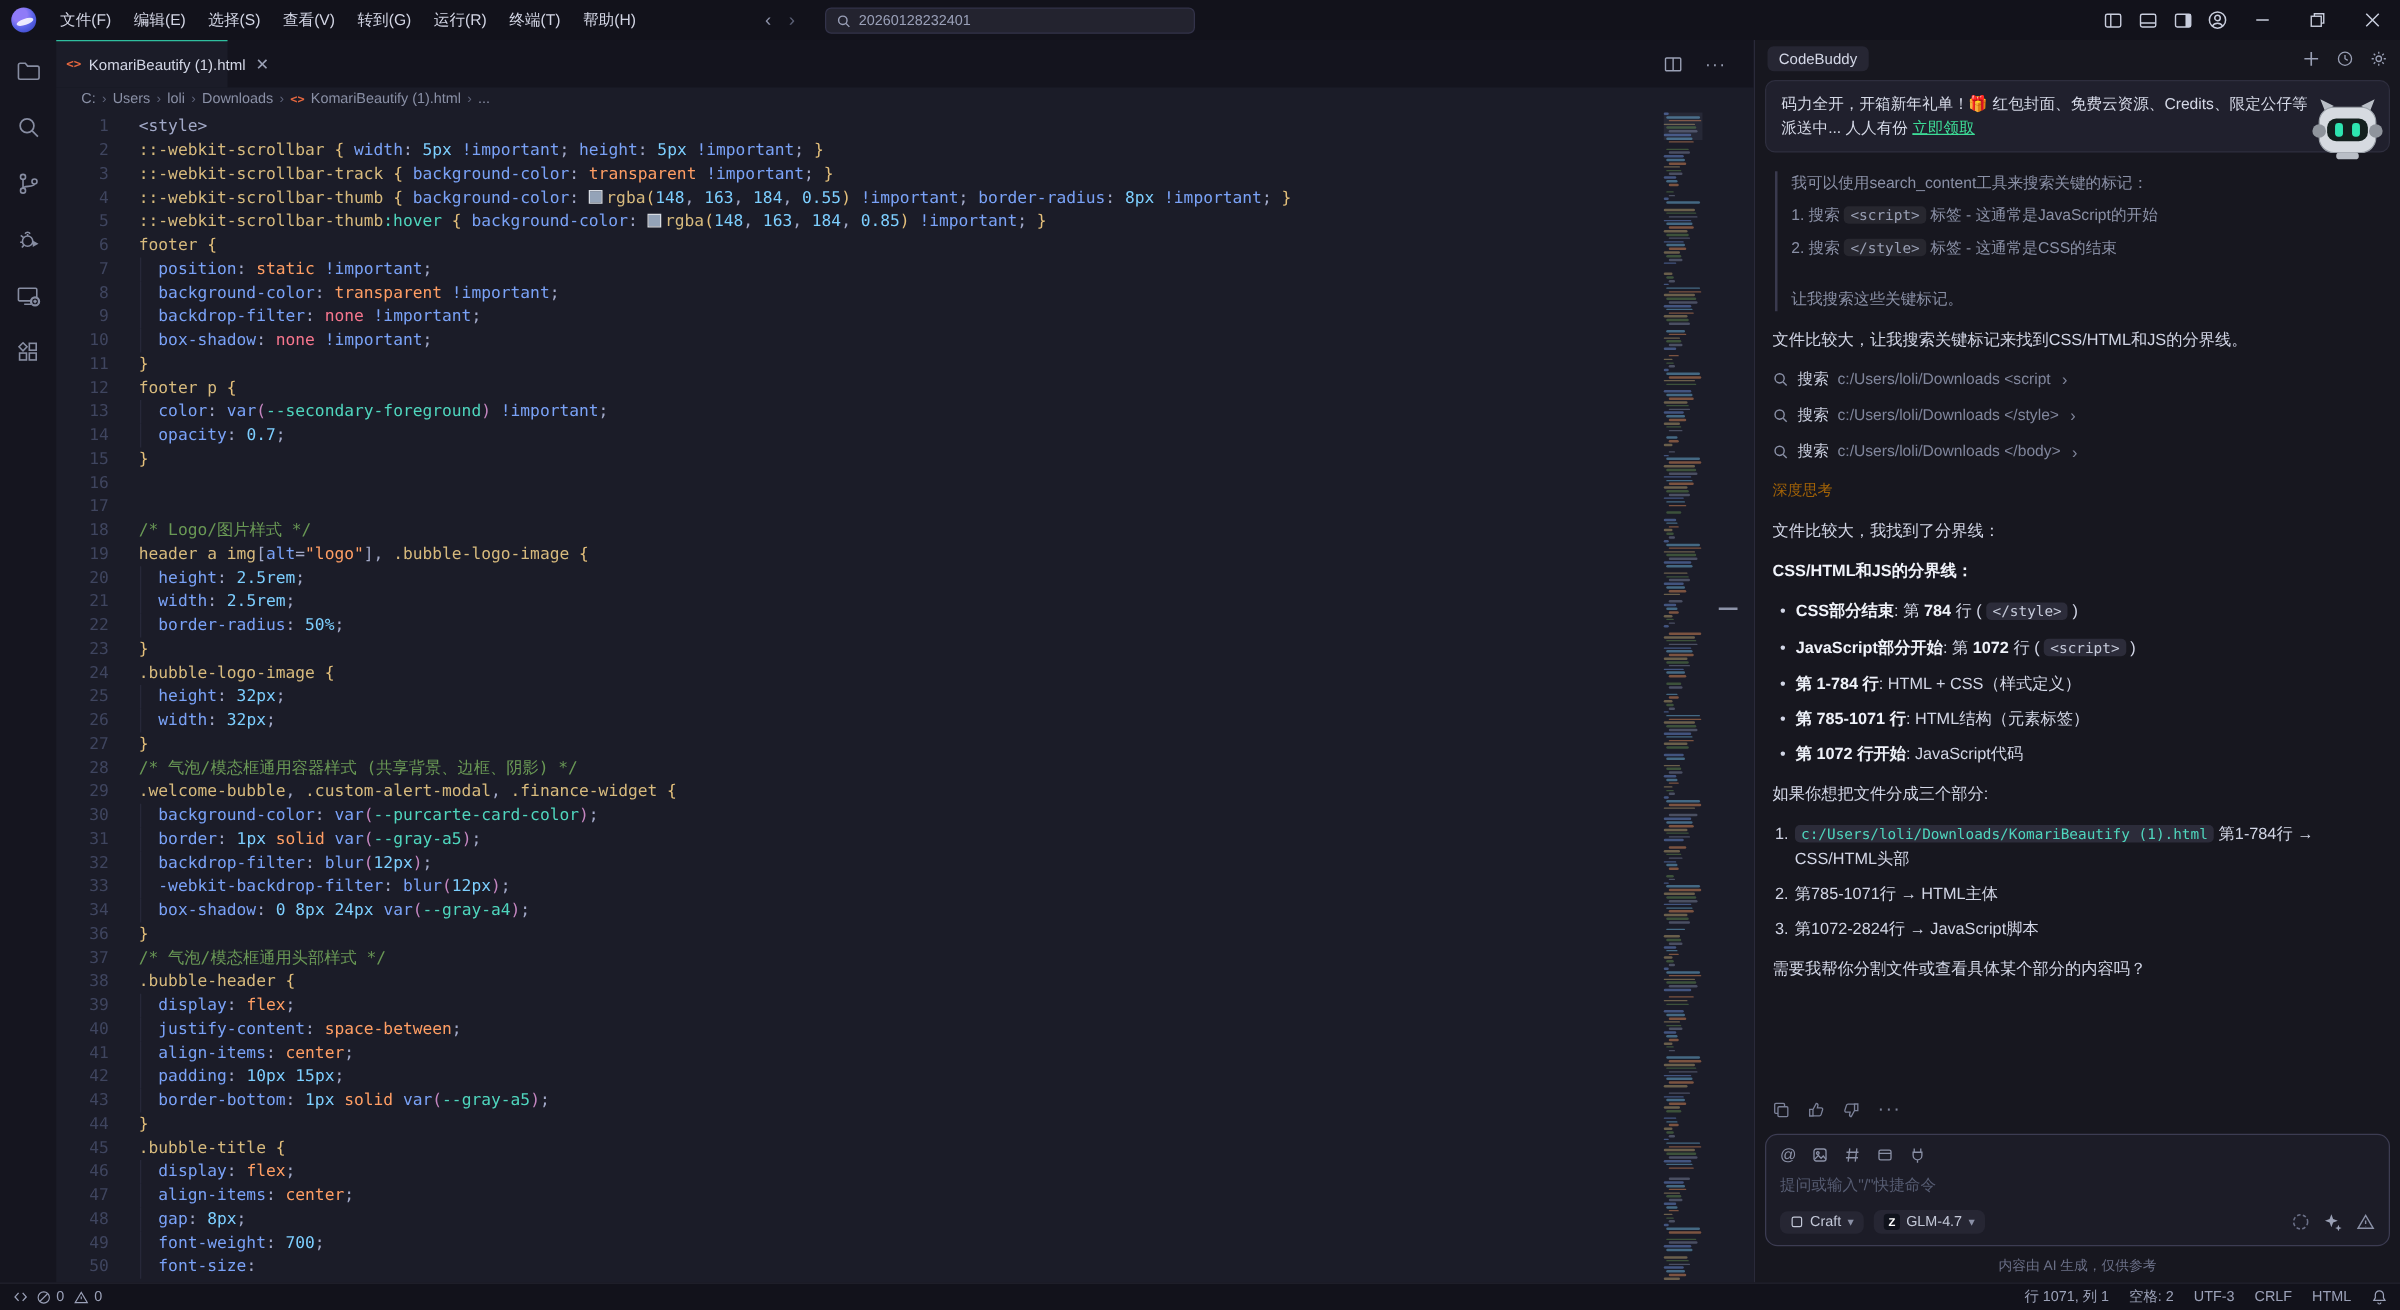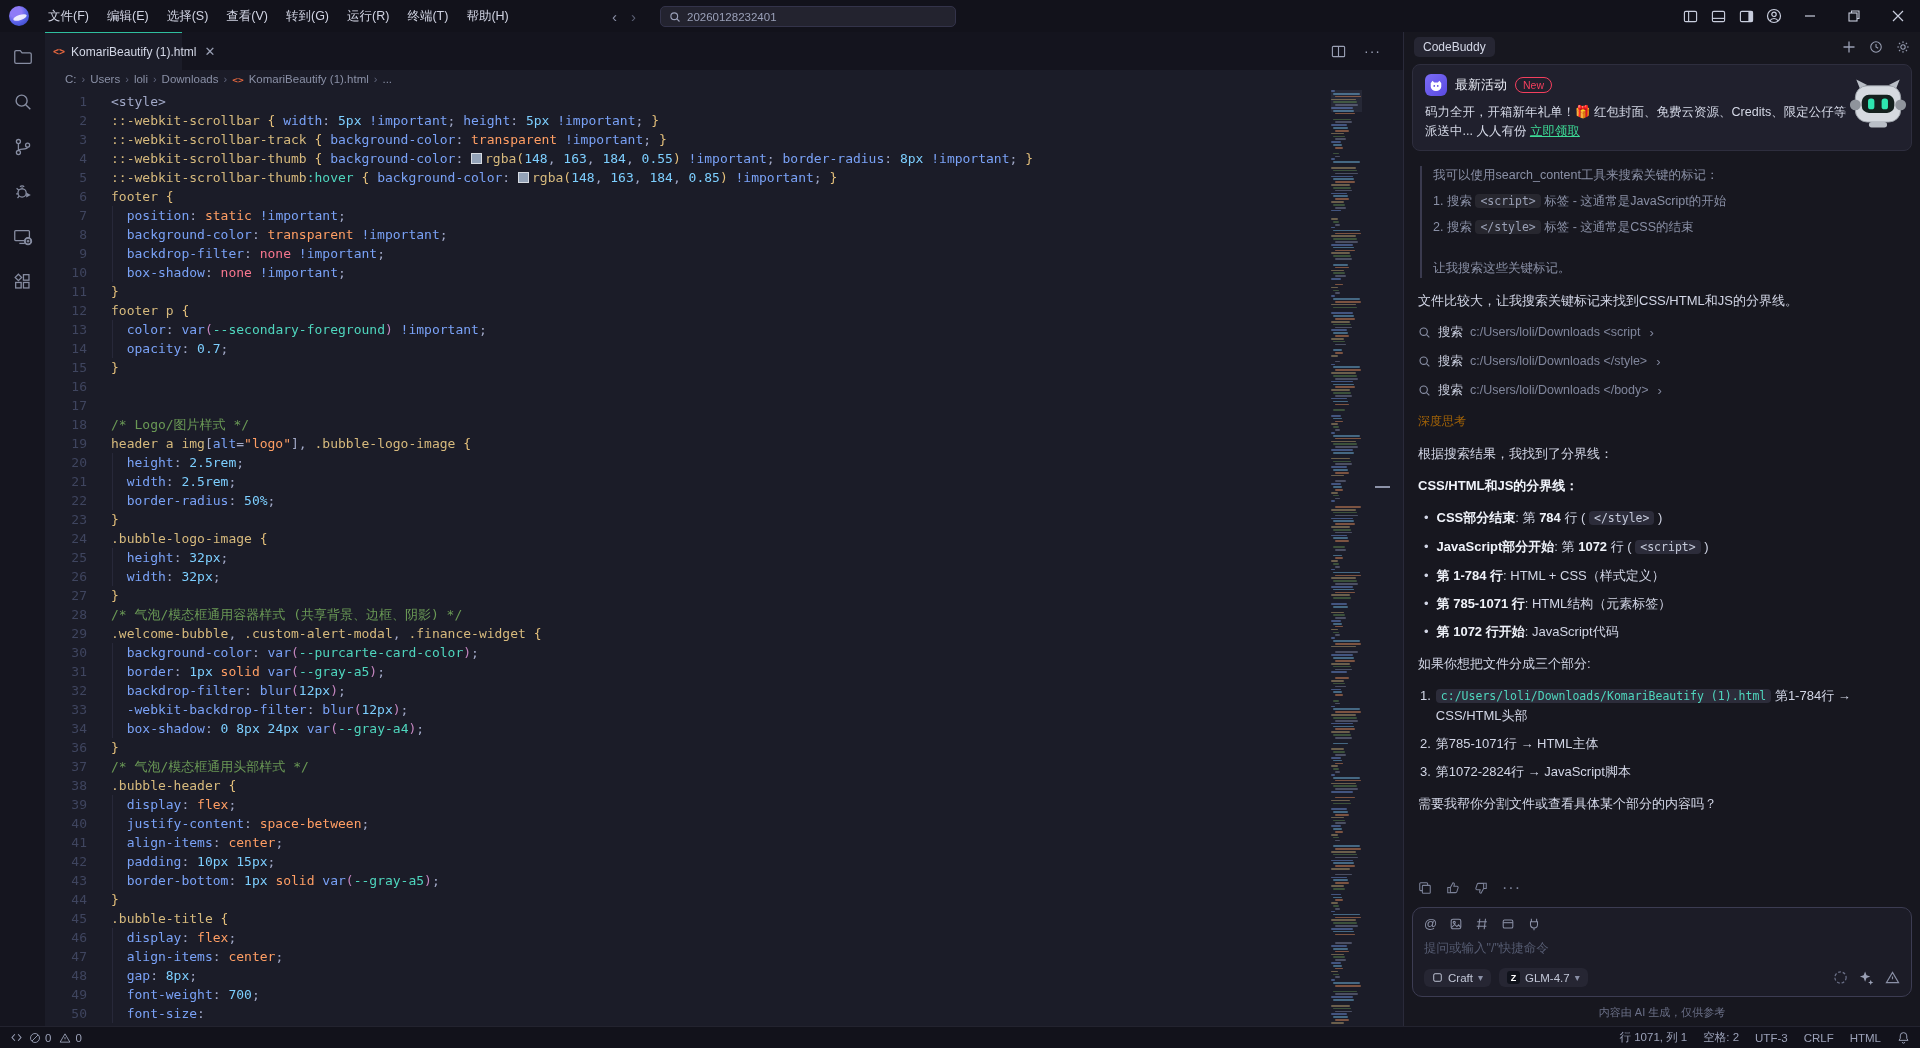--- a/index.html
+++ b/index.html
@@ -628,31 +628,20 @@
         <span>
             <svg width="14" height="14" viewBox="0 0 16 16" fill="none" stroke="currentColor" stroke-width="1.2">
               <circle cx="8" cy="8" r="2.5"></circle>
               <path d="M8 1.5v2M8 12.5v2M1.5 8h2M12.5 8h2M3.4 3.4l1.4 1.4M11.2 11.2l1.4 1.4M12.6 3.4l-1.4 1.4M4.8 11.2l-1.4 1.4"></path>
             </svg>
           </span>
       </span>
     </div>
 
     <div class="banner">
-      <div class="banner-top">
-        <span class="banner-logo">
-          <svg width="14" height="14" viewBox="0 0 16 16">
-              <path d="M2 6 4 3l2 2h4l2-2 2 3v4a5 4 0 0 1-12 0z" fill="#fff"></path>
-              <circle cx="6" cy="9" r="1" fill="#5a4ae0"></circle>
-              <circle cx="10" cy="9" r="1" fill="#5a4ae0"></circle>
-            </svg>
-        </span>
-        <span class="banner-title">最新活动</span>
-        <span class="badge-new">New</span>
-      </div>
       <div class="banner-body"><span>码力全开，开箱新年礼单！🎁 红包封面、免费云资源、Credits、限定公仔等派送中... 人人有份 </span><a class="banner-link">立即领取</a></div>
       <span class="mascot">
         <svg width="58" height="52" viewBox="0 0 64 56">
           <path d="M12 12 8 2l12 6zM52 12l4-10-12 6z" fill="#b9bec6"></path>
           <rect x="7" y="9" width="50" height="40" rx="13" fill="#d6dae0" stroke="#9aa0a8"></rect>
           <circle cx="7" cy="30" r="6" fill="#8f949c"></circle>
             <circle cx="57" cy="30" r="6" fill="#8f949c"></circle>
           <rect x="14" y="19" width="36" height="20" rx="8" fill="#14201e"></rect>
           <rect x="21" y="23" width="7" height="12" rx="3" fill="#2ee6b0"></rect>
           <rect x="36" y="23" width="7" height="12" rx="3" fill="#2ee6b0"></rect>
@@ -691,21 +680,21 @@
         <div class="tool-row">
           <svg width="13" height="13" viewBox="0 0 16 16" fill="none" stroke="#8a90a6" stroke-width="1.4">
             <circle cx="7" cy="7" r="4.5"></circle>
             <path d="M10.5 10.5L14 14"></path>
           </svg>
           <span class="tool-label">搜索</span>
           <span class="tool-path">c:/Users/loli/Downloads &lt;/body&gt;</span>
           <span class="tool-chev">›</span>
         </div>
         <div class="dim-label">深度思考</div>
-        <div class="msg-p"><span class="sg-t">根据搜索结果，我找到了分界线：</span></div>
+        <div class="msg-p"><span class="sg-t">文件比较大，我找到了分界线：</span></div>
         <div class="msg-p"><span class="sg-b">CSS/HTML和JS的分界线：</span></div>
         <div class="ul-item">
           <span class="ul-dot">•</span>
           <span><span class="sg-b">CSS部分结束</span><span class="sg-t">: 第 </span><span class="sg-b">784</span><span class="sg-t"> 行 ( </span><span class="sg-c">&lt;/style&gt;</span><span class="sg-t"> )</span></span>
         </div>
         <div class="ul-item">
           <span class="ul-dot">•</span>
           <span><span class="sg-b">JavaScript部分开始</span><span class="sg-t">: 第 </span><span class="sg-b">1072</span><span class="sg-t"> 行 ( </span><span class="sg-c">&lt;script&gt;</span><span class="sg-t"> )</span></span>
         </div>
         <div class="ul-item">

